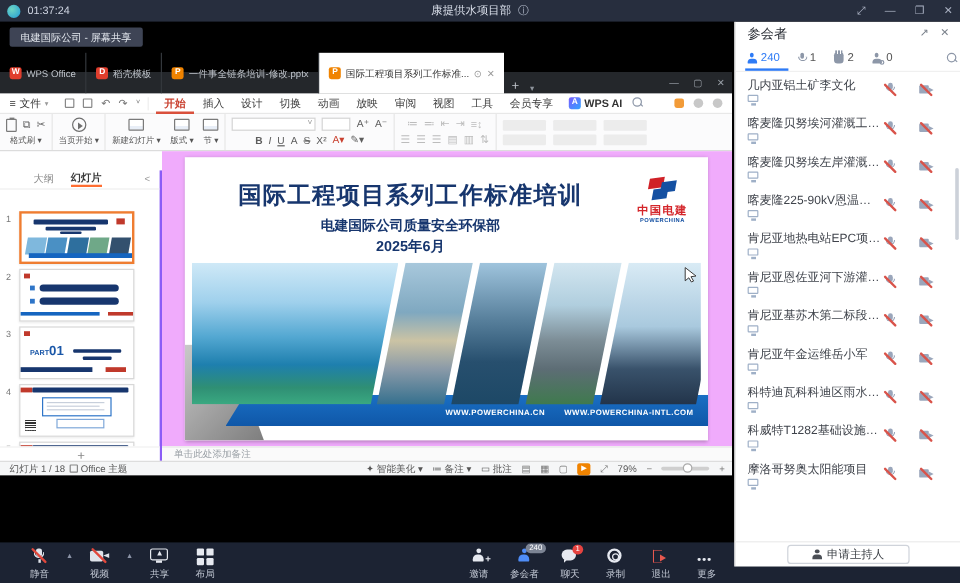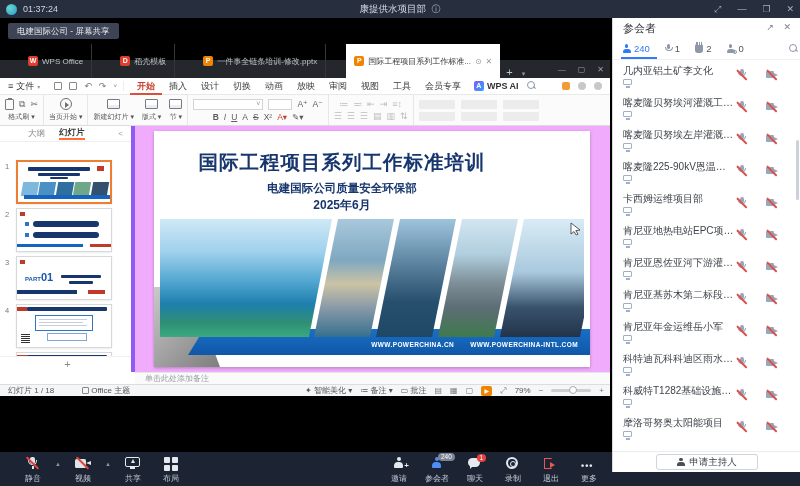--- a/index.html
+++ b/index.html
@@ -14,21 +14,21 @@
   .info-glyph { font-size:9px; color:#aeb6c6; margin-left:3px; }
   .win-ctrls { position:absolute; right:6px; top:0; height:18px; display:flex; gap:16px; align-items:center; color:#aab1c2; font-size:9px; }
   .win-ctrls span { cursor:default; }
 
   
   .share-badge { position:absolute; left:8px; top:23px; height:16px; line-height:16px; padding:0 9px; background:#3e4455; color:#e4e8ef; font-size:8.5px; border-radius:2px; z-index:25; }
 
   
   .wps { position:absolute; left:0; top:60px; width:610px; height:336px; background:#fff; z-index:10; }
   .wps-tabbar { position:absolute; left:0; top:0; width:100%; height:18px; background:#24272b; display:flex; align-items:flex-end; }
-  .wtab { height:34px; display:flex; align-items:center; gap:4px; padding:0 8px; color:#bfc4cb; font-size:8px; white-space:nowrap; border-right:1px solid #33373c;margin-left:20px; }
+  .wtab { height:34px; display:flex; align-items:center; gap:4px; padding:0 8px; color:#bfc4cb; font-size:8px; white-space:nowrap; border-right:1px solid #33373c; }
   .wtab.active { background:#fff; color:#333; border-right:none; }
   .badge-sq { width:10px; height:10px; border-radius:2px; color:#fff; font-size:7px; font-weight:bold; text-align:center; line-height:10px; flex:0 0 auto; }
   .badge-red { background:#e03e2d; } .badge-orange { background:#f08300; }
   .tab-x, .tab-pin { color:#999; font-size:8px; }
   .tab-plus { color:#bfc4cb; font-size:11px; padding:0 6px; }
   .tab-caret { color:#8d939b; font-size:7px; padding:0 3px; }
   .wps-winctrl { position:absolute; right:6px; top:0; height:18px; display:flex; gap:12px; align-items:center; color:#9aa0a8; font-size:8px; }
 
   .wps-menubar { position:absolute; left:0; top:18px; width:100%; height:17px; background:#fff; border-bottom:1px solid #e8e8e8; display:flex; align-items:center; font-size:9px; color:#444; }
   .file-btn { display:flex; align-items:center; gap:3px; padding:0 8px; color:#333; }
@@ -58,21 +58,21 @@
   .font-box { width:70px; height:11px; border:1px solid #d4d4d4; background:#fff; position:relative; }
   .font-box:after { content:"˅"; position:absolute; right:2px; top:0; color:#999; font-size:7px; }
   .size-box { width:24px; height:11px; border:1px solid #d4d4d4; background:#fff; }
   .fmt { font-size:8.5px; color:#5d5d5d; }
   .fmt.b { font-weight:bold; } .fmt.i { font-style:italic; } .fmt.u { text-decoration:underline; }
   .stub-btn { width:36px; height:9px; background:#ececec; border-radius:1px; }
   .rstack { display:flex; flex-direction:column; gap:3px; justify-content:center; }
 
   
   .wps-body { position:absolute; left:0; top:66px; width:100%; height:246px; }
-  .thumb-panel { position:absolute; left:0; top:0; width:135px; height:246px; background:#fff; border-right:4px solid #8b5cf6; overflow:hidden; }
+  .thumb-panel { position:absolute; left:0; top:16px; width:135px; height:246px; background:#fff; border-right:2px solid #8b5cf6; overflow:hidden; }
   .tp-header { height:16px; display:flex; align-items:center; gap:14px; padding-left:28px; font-size:8.5px; color:#8a8a8a; border-bottom:1px solid #efefef; position:relative; }
   .tp-tab.active { color:#3a3a3a; font-weight:bold; box-shadow:inset 0 -2px 0 #ff6e32; padding-bottom:1px; }
   .tp-collapse { position:absolute; right:8px; color:#9a9a9a; font-size:8px; }
   .thumbs { position:absolute; left:0; top:16px; width:135px; height:214px; overflow:hidden; }
   .thumb-num { position:absolute; left:5px; font-size:7.5px; color:#777; }
   .thumb { position:absolute; left:16px; width:96px; height:44px; background:#fff; border:1px solid #d8d8d8; box-shadow:0 1px 2px rgba(0,0,0,.08); overflow:hidden; }
   .thumb.sel { border:2px solid #ef7d31; }
   .add-slide-row { position:absolute; left:0; bottom:0; width:135px; height:16px; background:#fff; border-top:1px solid #f0f0f0; text-align:center; font-size:11px; color:#888; line-height:15px; }
 
   
@@ -113,21 +113,21 @@
   .ph5 { left:364px; width:80px; background:linear-gradient(180deg,#d9ebf5 0%,#a9c9de 45%,#39526b 75%,#22344a 100%); }
   .band { position:absolute; left:34px; top:198px; width:402px; height:26px; z-index:2;
         background:linear-gradient(180deg,#1a6fc4,#0f57a8); clip-path:polygon(4% 0,100% 0,100% 100%,0 100%); }
   .band-urls { position:absolute; right:12px; top:12px; display:flex; gap:16px; color:#fff; font-size:6.5px; font-weight:bold; letter-spacing:.4px; }
   .wedge { position:absolute; left:0; top:156px; width:66px; height:80px; z-index:1;
         background:linear-gradient(135deg,#c9c9c9,#7e7e7e); clip-path:polygon(0 0,55% 0,100% 100%,0 100%); }
 
   
   .notes-bar { position:absolute; left:135px; top:312px; width:475px; height:12px; background:#fafafa; border-top:1px solid #e6e6e6; font-size:8px; color:#9aa0a6; line-height:12px; padding-left:10px; }
   .status-bar { position:absolute; left:0; top:324px; width:610px; height:12px; background:#f5f6f7; border-top:1px solid #ddd; display:flex; align-items:center; font-size:8px; color:#555; }
-  .sb-left { display:flex; gap:28px; padding-left:8px; align-items:center; }
+  .sb-left { display:flex; gap:4px; padding-left:8px; align-items:center; }
   .sb-right { position:absolute; right:6px; display:flex; gap:8px; align-items:center; }
   .theme-ic { display:inline-block; width:7px; height:7px; border:1px solid #888; border-radius:1px; margin-right:2px; vertical-align:-1px; }
   .view-ic { color:#777; font-size:8px; }
   .play-orange { width:11px; height:10px; background:#f08300; border-radius:2px; color:#fff; font-size:6px; text-align:center; line-height:10px; }
   .slider { width:40px; height:3px; background:#cfcfcf; border-radius:2px; position:relative; }
   .slider i { position:absolute; left:18px; top:-3px; width:8px; height:8px; border-radius:50%; background:#fff; border:1px solid #aaa; }
 
   
   .cursor { position:absolute; left:570px; top:222px; z-index:40; }
 
@@ -446,20 +446,29 @@
         </div>
         <div class="add-slide-row">+</div>
       </div>
 
       <div class="canvas">
         <div class="slide">
           <div class="wedge"></div>
           <div class="s-title">国际工程项目系列工作标准培训</div>
           <div class="s-sub">电建国际公司质量安全环保部</div>
           <div class="s-date">2025年6月</div>
+          <div class="s-logo">
+            <div class="logo-mark">
+              <i class="lm1"></i>
+                <i class="lm2"></i>
+                <i class="lm3"></i>
+            </div>
+            <div class="logo-cn">中国电建</div>
+            <div class="logo-en">POWERCHINA</div>
+          </div>
           <div class="band">
             <div class="band-urls">
               <span>WWW.POWERCHINA.CN</span>
               <span>WWW.POWERCHINA-INTL.COM</span>
             </div>
           </div>
           <div class="collage">
             <div class="ph ph1"></div>
             <div class="ph ph2"></div>
             <div class="ph ph3"></div>
@@ -668,34 +677,20 @@
             <i class="p-slash"></i>
     </span>
     <span class="p-cam">
       <i class="pc-body"></i>
             <i class="pc-lens"></i>
             <i class="p-slash"></i>
     </span>
   </div>
 
 
-  <div class="p-row">
-    <div class="p-name">卡西姆运维项目部</div>
-    <div class="p-dev"></div>
-    <span class="p-mic">
-      <i class="pm-body"></i>
-            <i class="pm-arc"></i>
-            <i class="p-slash"></i>
-    </span>
-    <span class="p-cam">
-      <i class="pc-body"></i>
-            <i class="pc-lens"></i>
-            <i class="p-slash"></i>
-    </span>
-  </div>
 
   <div class="p-row">
     <div class="p-name">肯尼亚地热电站EPC项目部</div>
     <div class="p-dev"></div>
     <span class="p-mic">
       <i class="pm-body"></i>
             <i class="pm-arc"></i>
             <i class="p-slash"></i>
     </span>
     <span class="p-cam">

